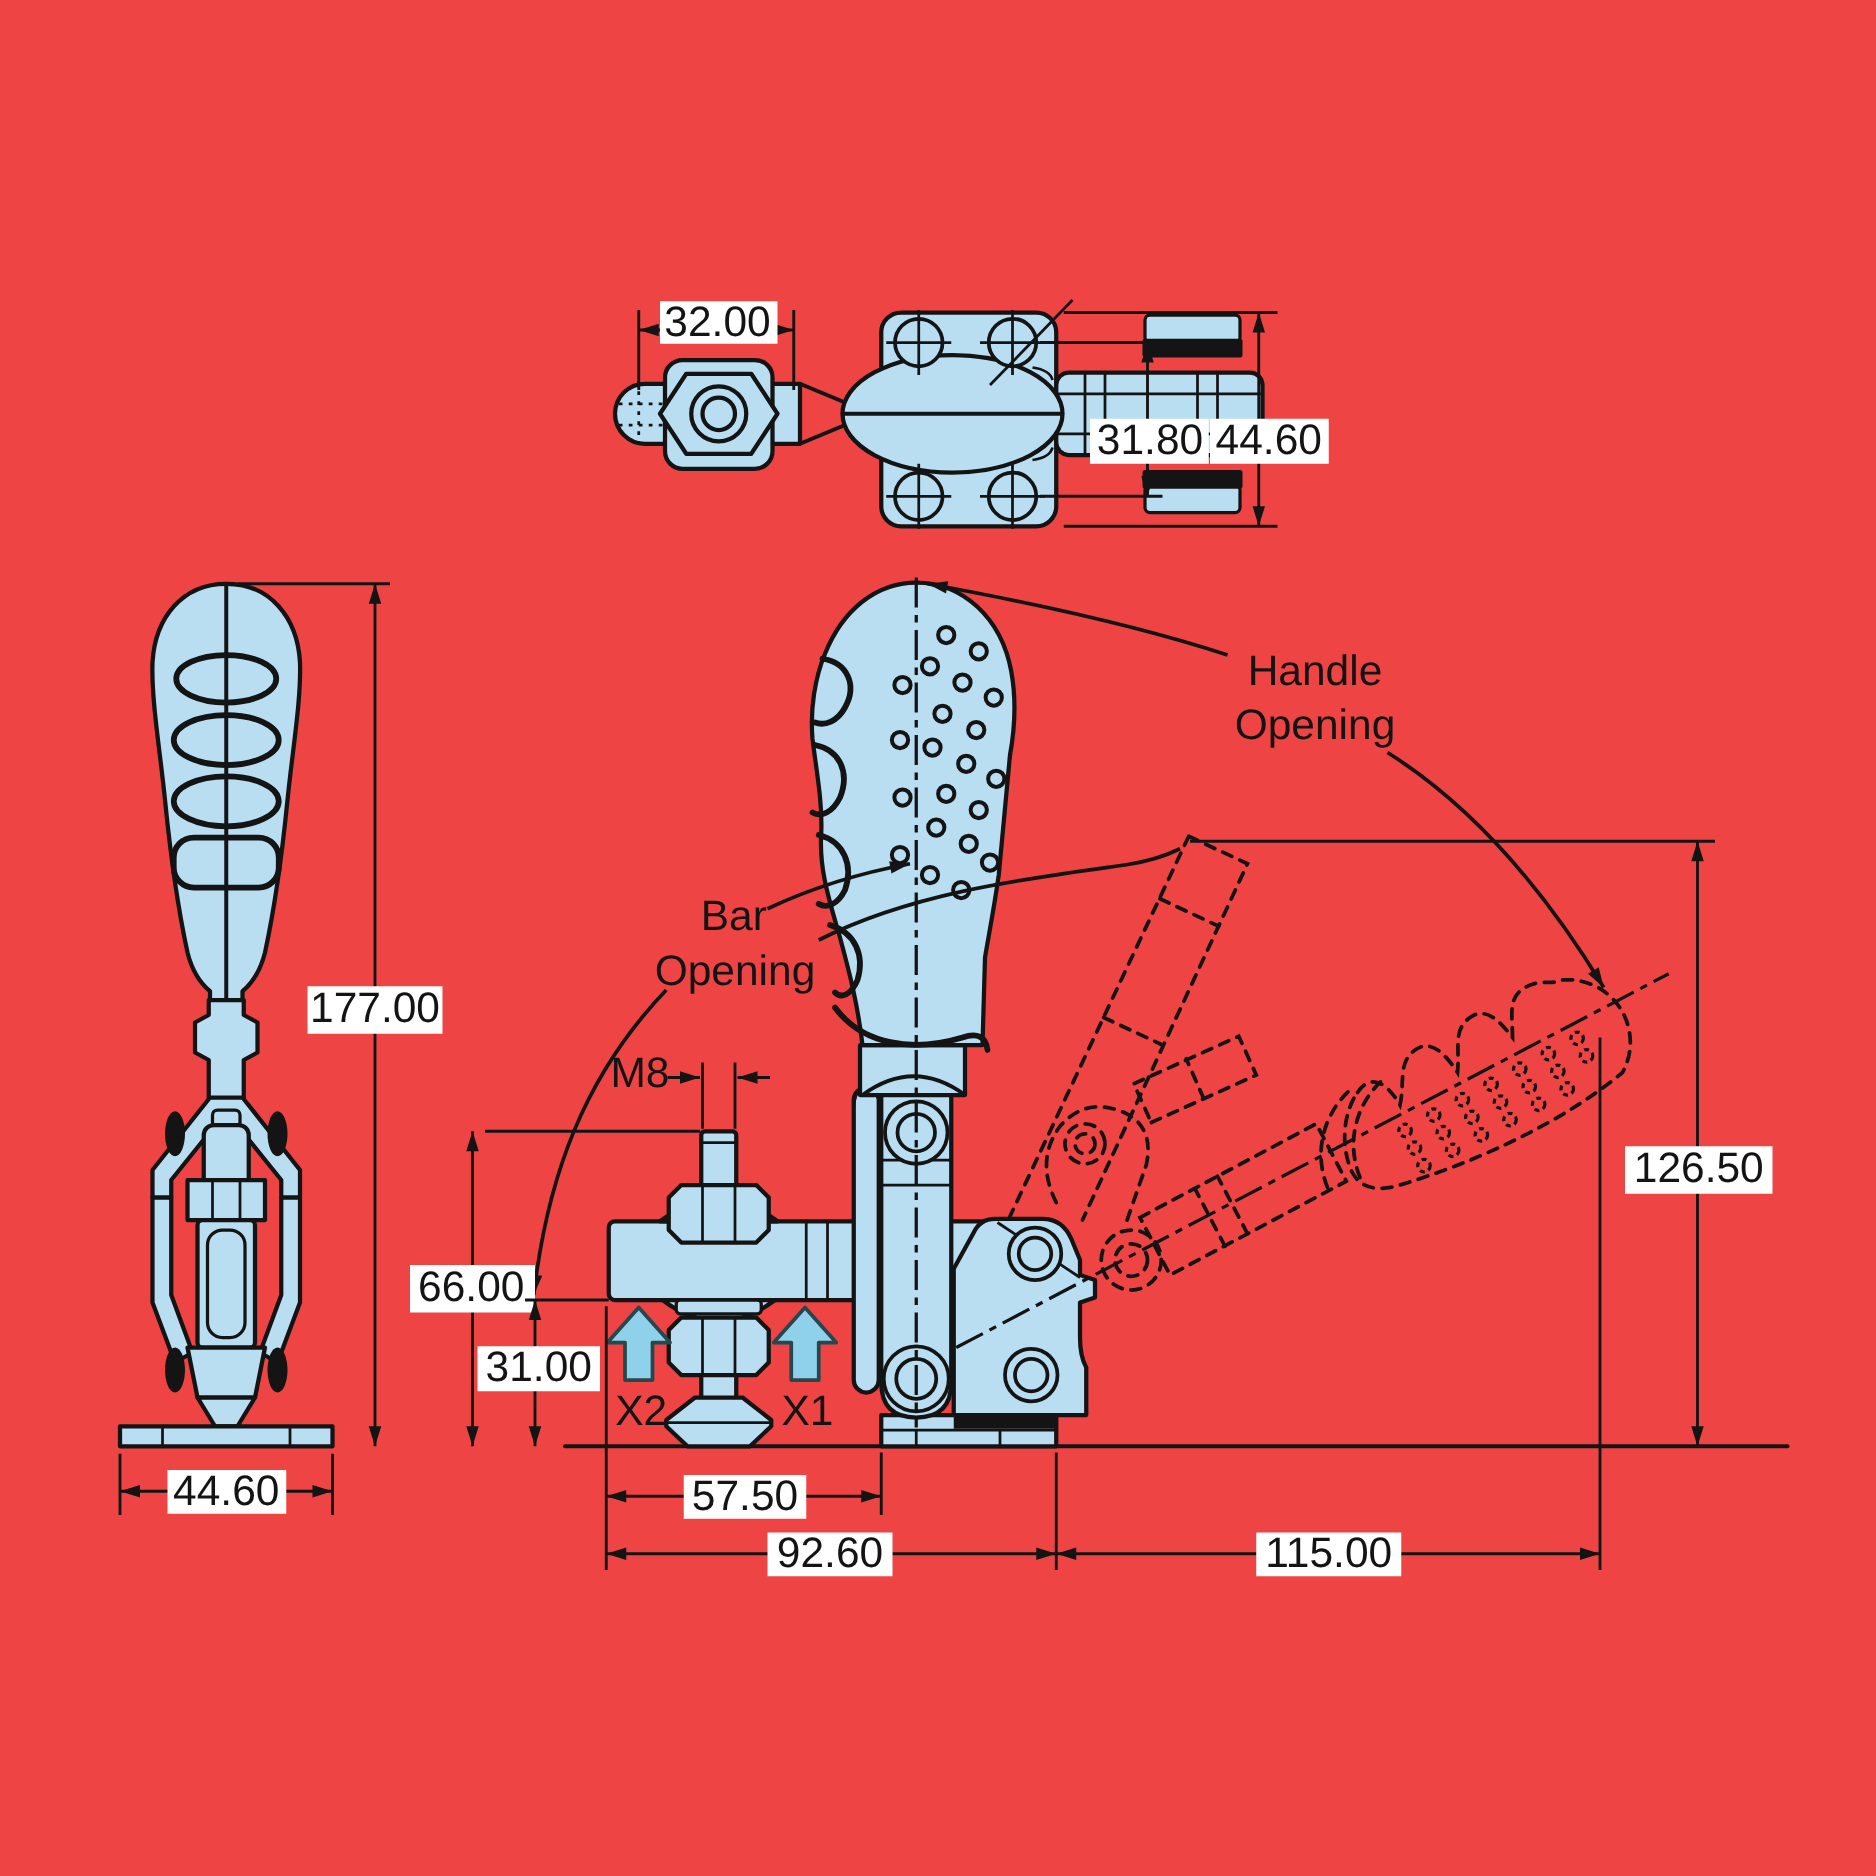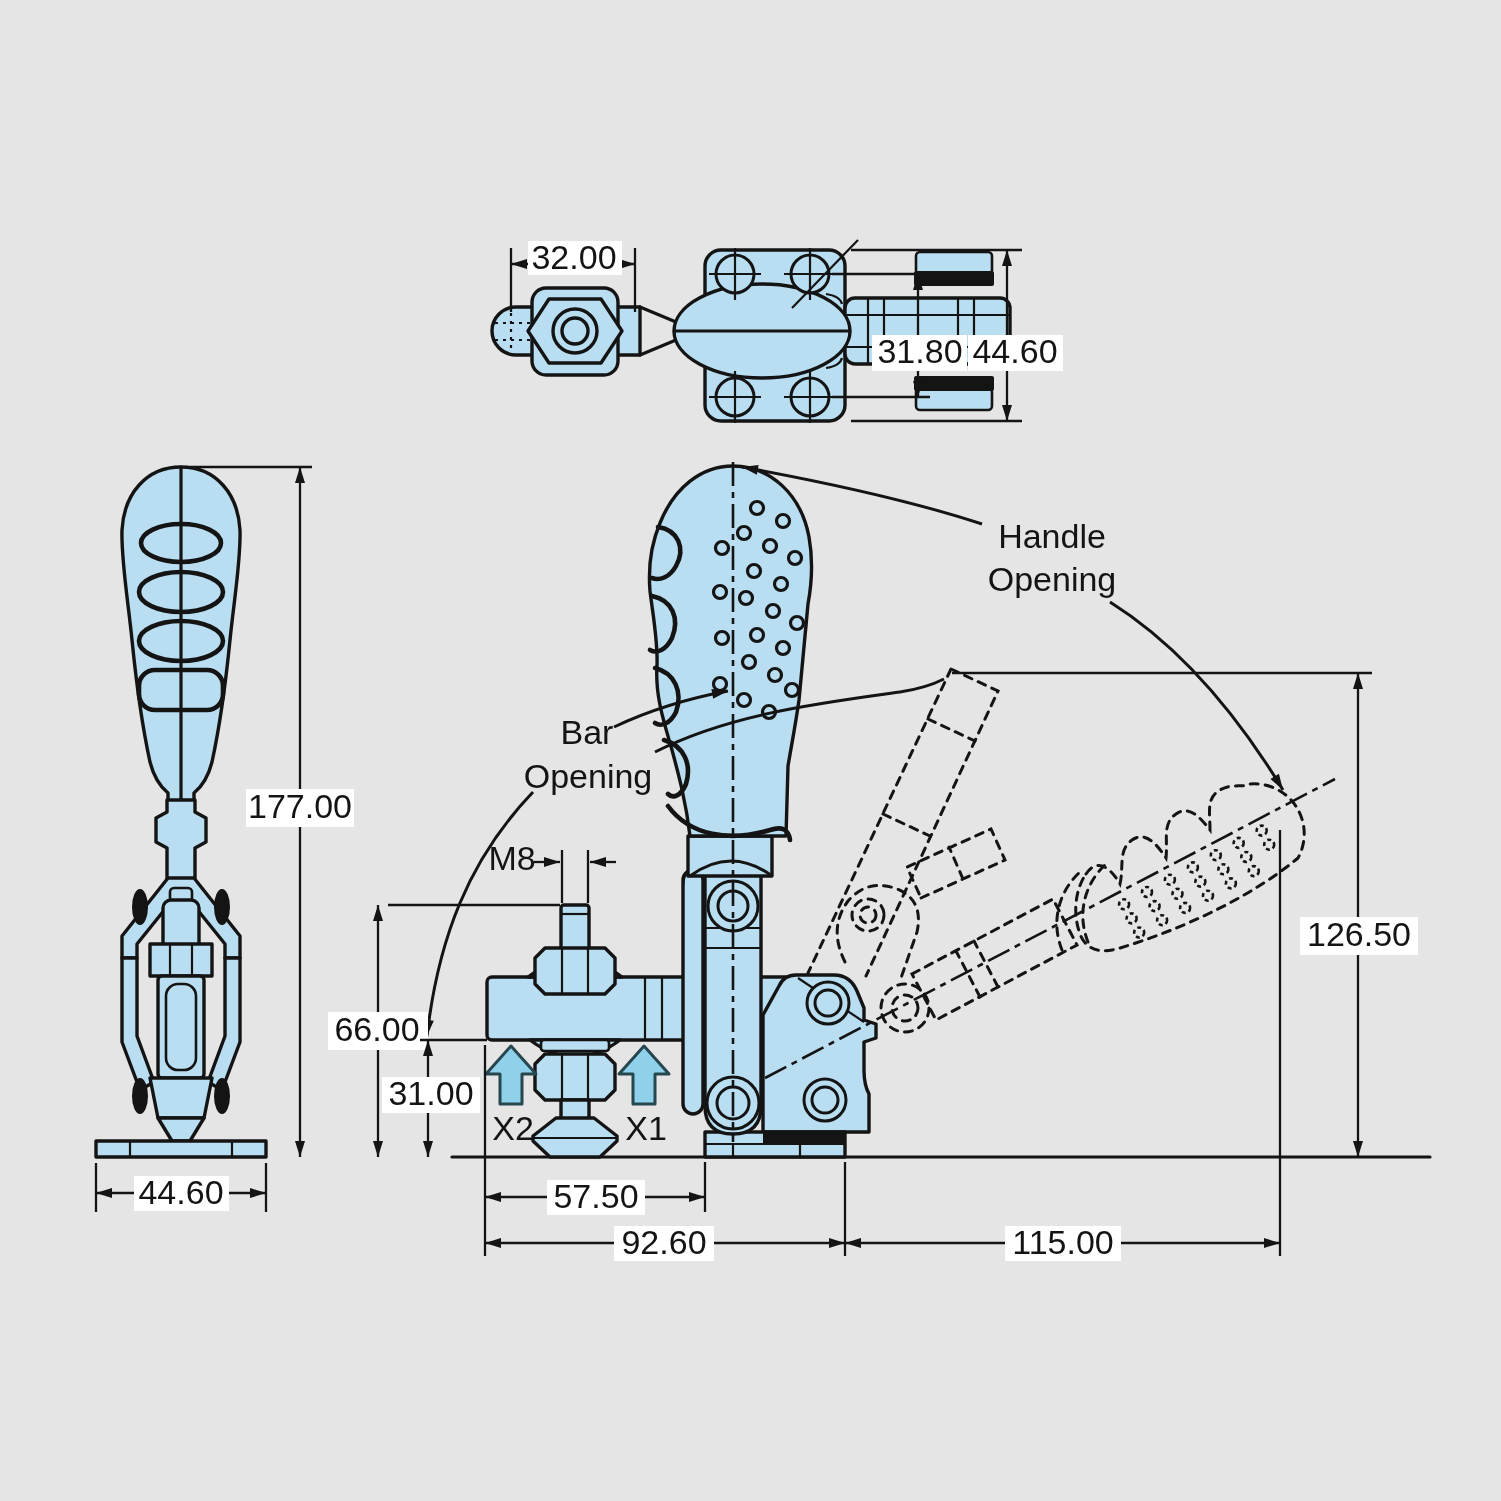--- a/index.html
+++ b/index.html
@@ -1,16 +1,16 @@
 <!DOCTYPE html>
 <html><head>
 <meta charset="utf-8">
 <style>
   html,body{margin:0;padding:0;background:#fff;}
-  .stage{width:1501px;height:1501px;background:#e5e5e5;position:relative;font-family:"Liberation Sans",sans-serif;text-align:right;}
+  .stage{width:1501px;height:1501px;background:#ef4444;position:relative;font-family:"Liberation Sans",sans-serif;text-align:right;}
   svg{display:block;}
   .part{fill:#b9def1;stroke:#141414;stroke-width:3.4;stroke-linejoin:round;}
   .partThin{fill:#b9def1;stroke:#141414;stroke-width:2.6;stroke-linejoin:round;}
   .ln{fill:none;stroke:#141414;stroke-width:3.2;stroke-linecap:round;}
   .lnThin{fill:none;stroke:#141414;stroke-width:2.2;}
   .heavy{fill:none;stroke:#141414;stroke-width:4.6;stroke-linecap:round;}
   .blk{fill:#141414;stroke:none;}
   .dot{fill:#b9def1;stroke:#141414;stroke-width:3;}
   .dash{fill:none;stroke:#141414;stroke-width:3;stroke-dasharray:8 7;stroke-linecap:round;}
   .dashdot{fill:none;stroke:#141414;stroke-width:2.6;stroke-dasharray:24 6 6 6;}

